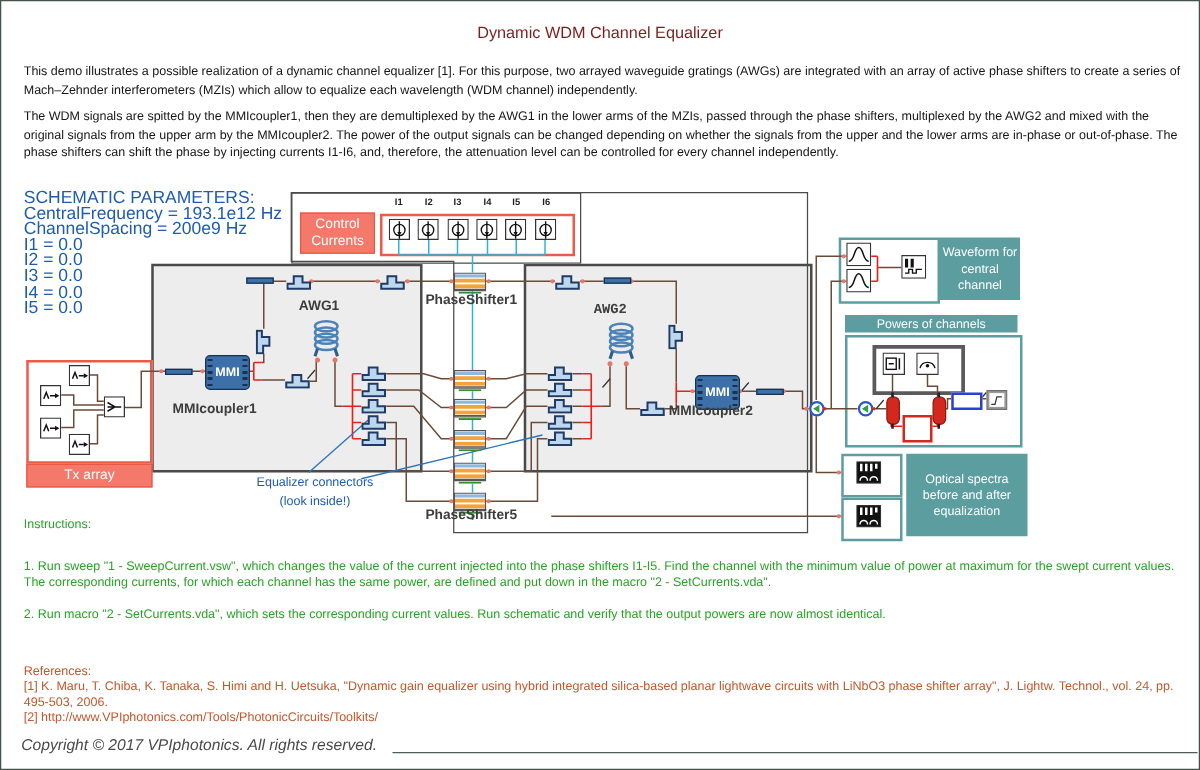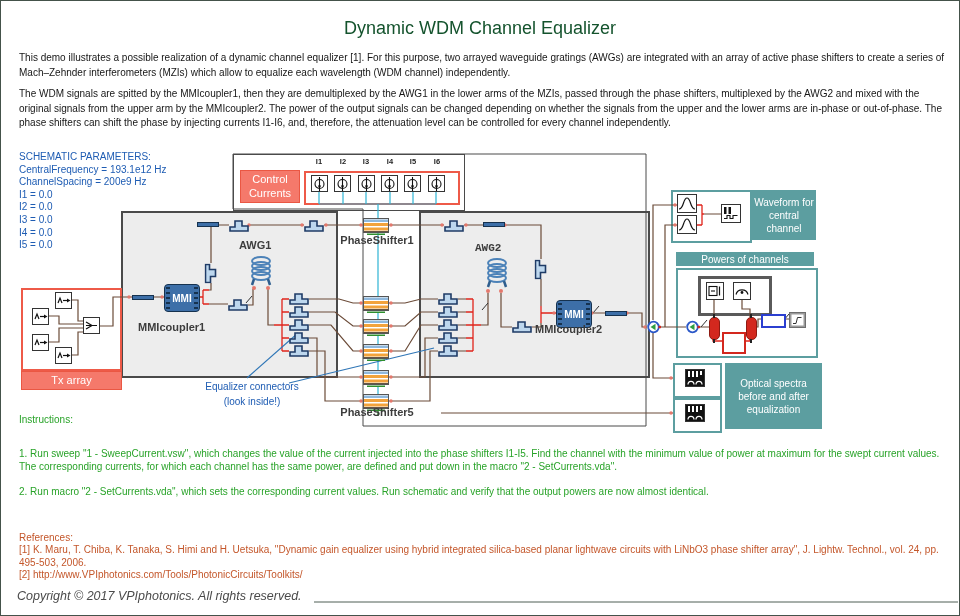--- a/index.html
+++ b/index.html
@@ -1,21 +1,21 @@
 <!DOCTYPE html>
 <html><head>
 <meta charset="utf-8">
 <style>
   html,body{margin:0;padding:0;background:#fff;}
   .page{position:relative;width:960px;height:616px;background:#fff;overflow:hidden;
         font-family:"Liberation Sans",sans-serif;box-sizing:border-box;border:1px solid #44524a;}
   .abs{position:absolute;}
-  .title{left:0;right:0;top:17px;text-align:center;font-size:18px;font-weight:500;color:#14532d;}
+  .title{left:0;right:0;top:17px;text-align:center;font-size:13px;font-weight:500;color:#7f1d1d;}
   .intro{left:18px;width:933px;font-size:10px;line-height:14.5px;color:#161616;}
-  .params{left:18px;top:150px;font-size:10px;line-height:12.6px;color:#1E5CB3;}
+  .params{left:18px;top:150px;font-size:14px;line-height:12.6px;color:#1E5CB3;}
   .lbl{position:absolute;font-size:11px;font-weight:bold;color:#3d3d3d;z-index:4;}
   .small-ilbl{position:absolute;font-size:7.5px;font-weight:bold;color:#222;width:16px;text-align:center;z-index:4;}
   .graybox{position:absolute;background:#EDEDED;border:2px solid #4A4A4A;z-index:1;}
   .redbox{position:absolute;background:#fff;border:2px solid #EE5A48;z-index:2;}
   .salmon{position:absolute;background:#F5796B;border:1px solid #EA5743;color:#fff;display:flex;
           align-items:center;justify-content:center;text-align:center;font-size:11px;line-height:1.2;z-index:2;}
   .teal{position:absolute;background:#5C9EA0;color:#fff;display:flex;align-items:center;justify-content:center;
         text-align:center;font-size:10px;line-height:1.3;z-index:2;padding:2px;box-sizing:border-box;}
   .tealbox{position:absolute;background:#fff;border:2px solid #5C9EA0;z-index:1;}
   .innergray{position:absolute;background:#fff;border:3px solid #5a5a5a;z-index:2;}

